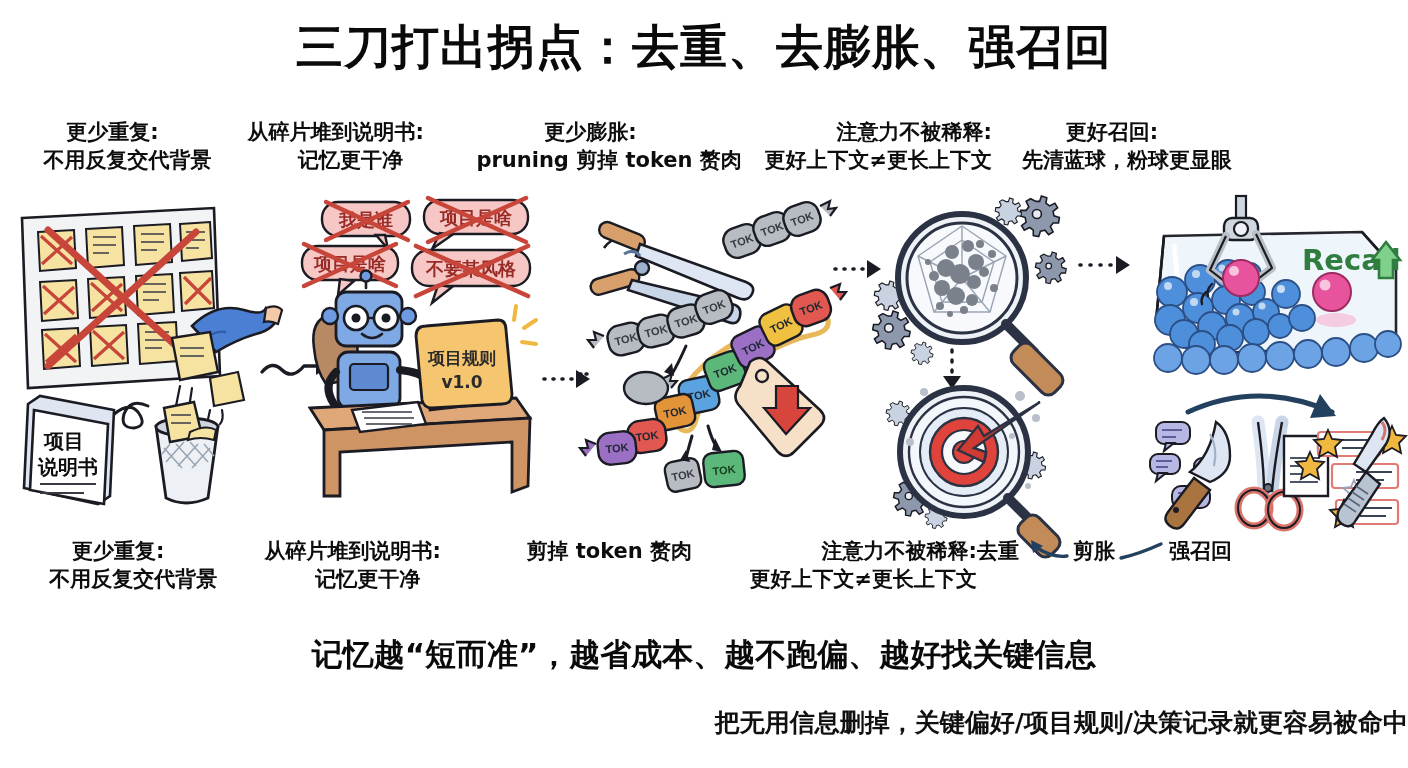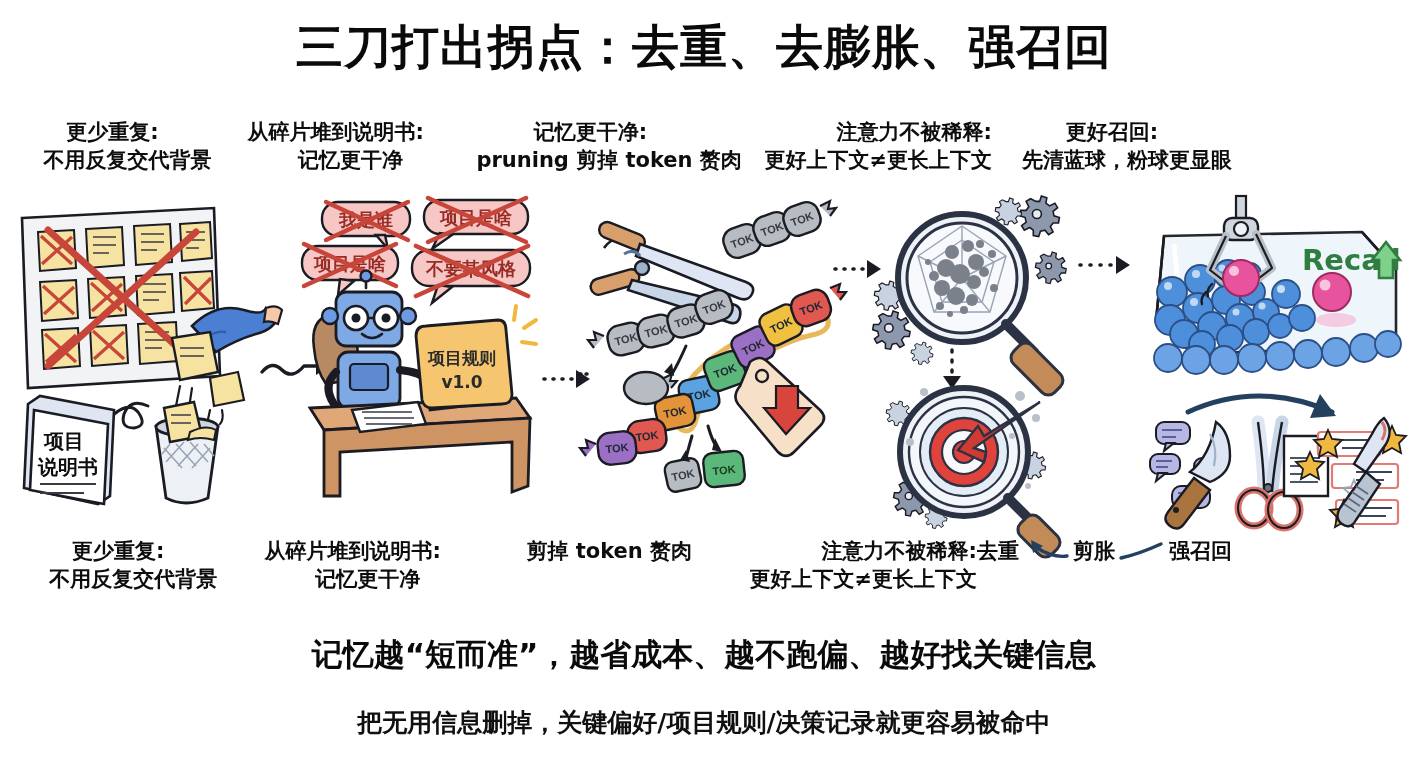--- a/index.html
+++ b/index.html
@@ -109,21 +109,21 @@
     font-weight: 700;
     color: #0a0a0a;
     letter-spacing: 0px;
     font-family: "DejaVu Sans", "Liberation Sans", sans-serif;
   }
   .footer2 {
     position: absolute;
     top: 706px;
     left: 0;
     width: 1408px;
-    text-align: center;
+    text-align: right;
     font-size: 25px;
     font-weight: 700;
     color: #101010;
     font-family: "DejaVu Sans", "Liberation Sans", sans-serif;
   }
 
   svg { display: block; overflow: visible; }
   .ink { stroke: #1b1b24; fill: none; stroke-linecap: round; stroke-linejoin: round; }
 </style>
 </head>
@@ -136,21 +136,21 @@
   <div class="cap-row top">
     <div class="cap cap-c1">
       <span class="l1">更少重复:</span>
       <span class="l2">不用反复交代背景</span>
     </div>
     <div class="cap cap-c2">
       <span class="l1">从碎片堆到说明书:</span>
       <span class="l2">记忆更干净</span>
     </div>
     <div class="cap cap-c3">
-      <span class="l1">记忆更干净:</span>
+      <span class="l1">更少膨胀:</span>
       <span class="l2">pruning 剪掉 token 赘肉</span>
     </div>
     <div class="cap cap-c4">
       <span class="l1">注意力不被稀释:</span>
       <span class="l2">更好上下文≠更长上下文</span>
     </div>
     <div class="cap cap-c5">
       <span class="l1">更好召回:</span>
       <span class="l2">先清蓝球，粉球更显眼</span>
     </div>

